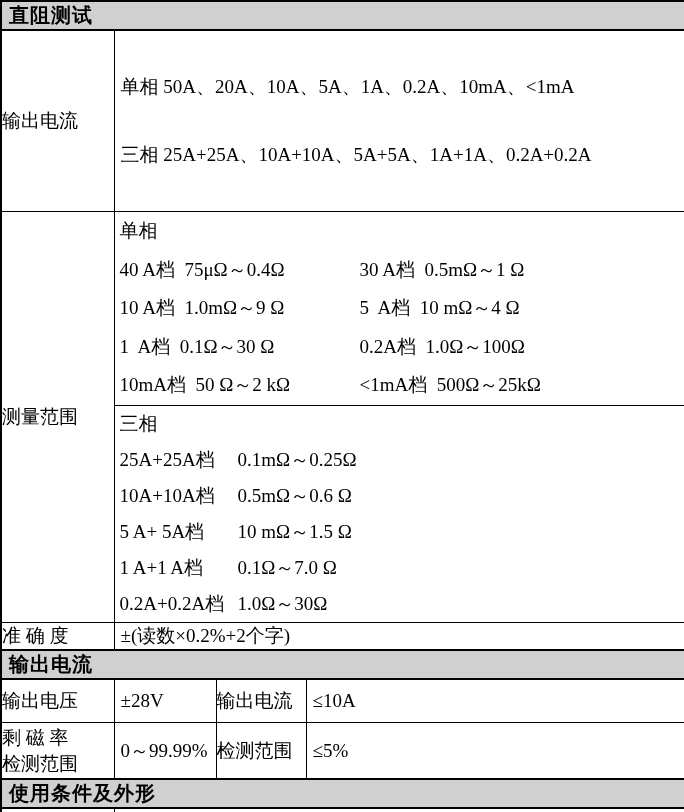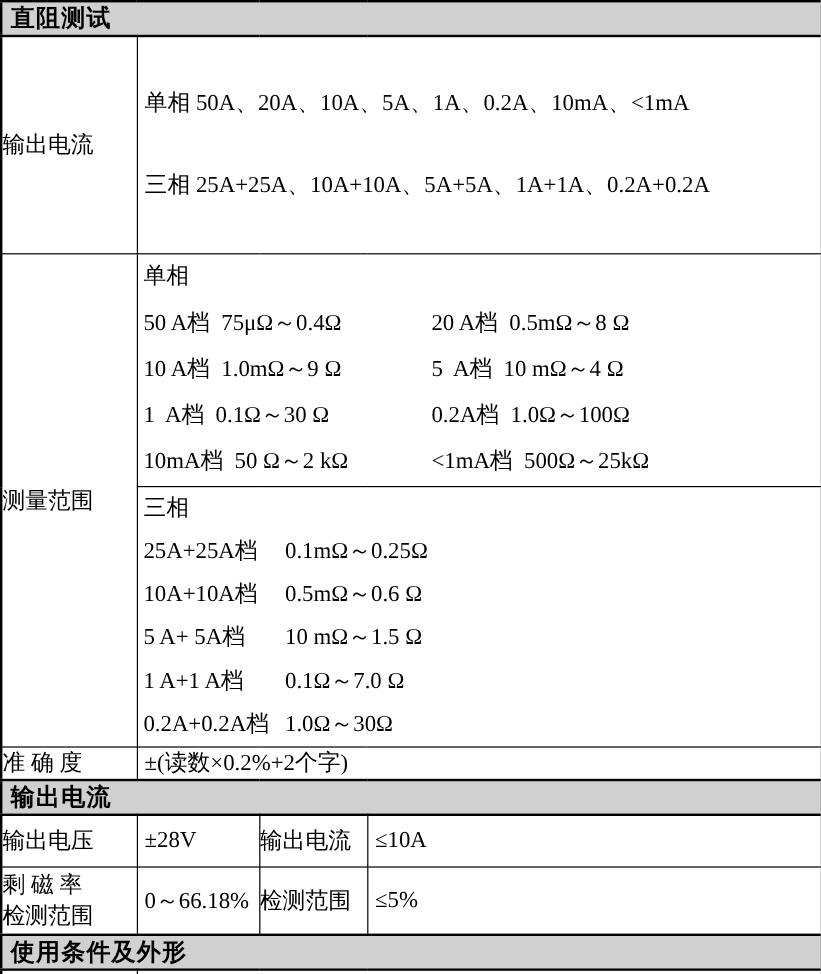--- a/index.html
+++ b/index.html
@@ -84,22 +84,22 @@
       <div class="oc-line">单相 50A、20A、10A、5A、1A、0.2A、10mA、&lt;1mA</div>
       <div class="oc-line">三相 25A+25A、10A+10A、5A+5A、1A+1A、0.2A+0.2A</div>
     </td>
   </tr>
 
   <tr class="r-sp">
     <td class="lbl" rowspan="2">测量范围</td>
     <td colspan="3" class="blk">
       <div class="mline">单相</div>
       <div class="mline">
-        <span class="pa">50 A档  75μΩ～0.4Ω</span>
-        <span>20 A档  0.5mΩ～8 Ω</span>
+        <span class="pa">40 A档  75μΩ～0.4Ω</span>
+        <span>30 A档  0.5mΩ～1 Ω</span>
       </div>
       <div class="mline">
         <span class="pa">10 A档  1.0mΩ～9 Ω</span>
         <span>5  A档  10 mΩ～4 Ω</span>
       </div>
       <div class="mline">
         <span class="pa">1  A档  0.1Ω～30 Ω</span>
         <span>0.2A档  1.0Ω～100Ω</span>
       </div>
       <div class="mline">
@@ -149,21 +149,21 @@
     <td class="val">±28V</td>
     <td class="lbl">输出电流</td>
     <td class="val">≤10A</td>
   </tr>
 
   <tr class="r-d2">
     <td class="lbl two-line">
       <div>剩 磁 率</div>
       <div>检测范围</div>
     </td>
-    <td class="val">0～66.18%</td>
+    <td class="val">0～99.99%</td>
     <td class="lbl">检测范围</td>
     <td class="val">≤5%</td>
   </tr>
 
   <tr class="sec">
     <td colspan="4">使用条件及外形</td>
   </tr>
 
   <tr class="r-c">
     <td class="lbl">工作电源</td>

